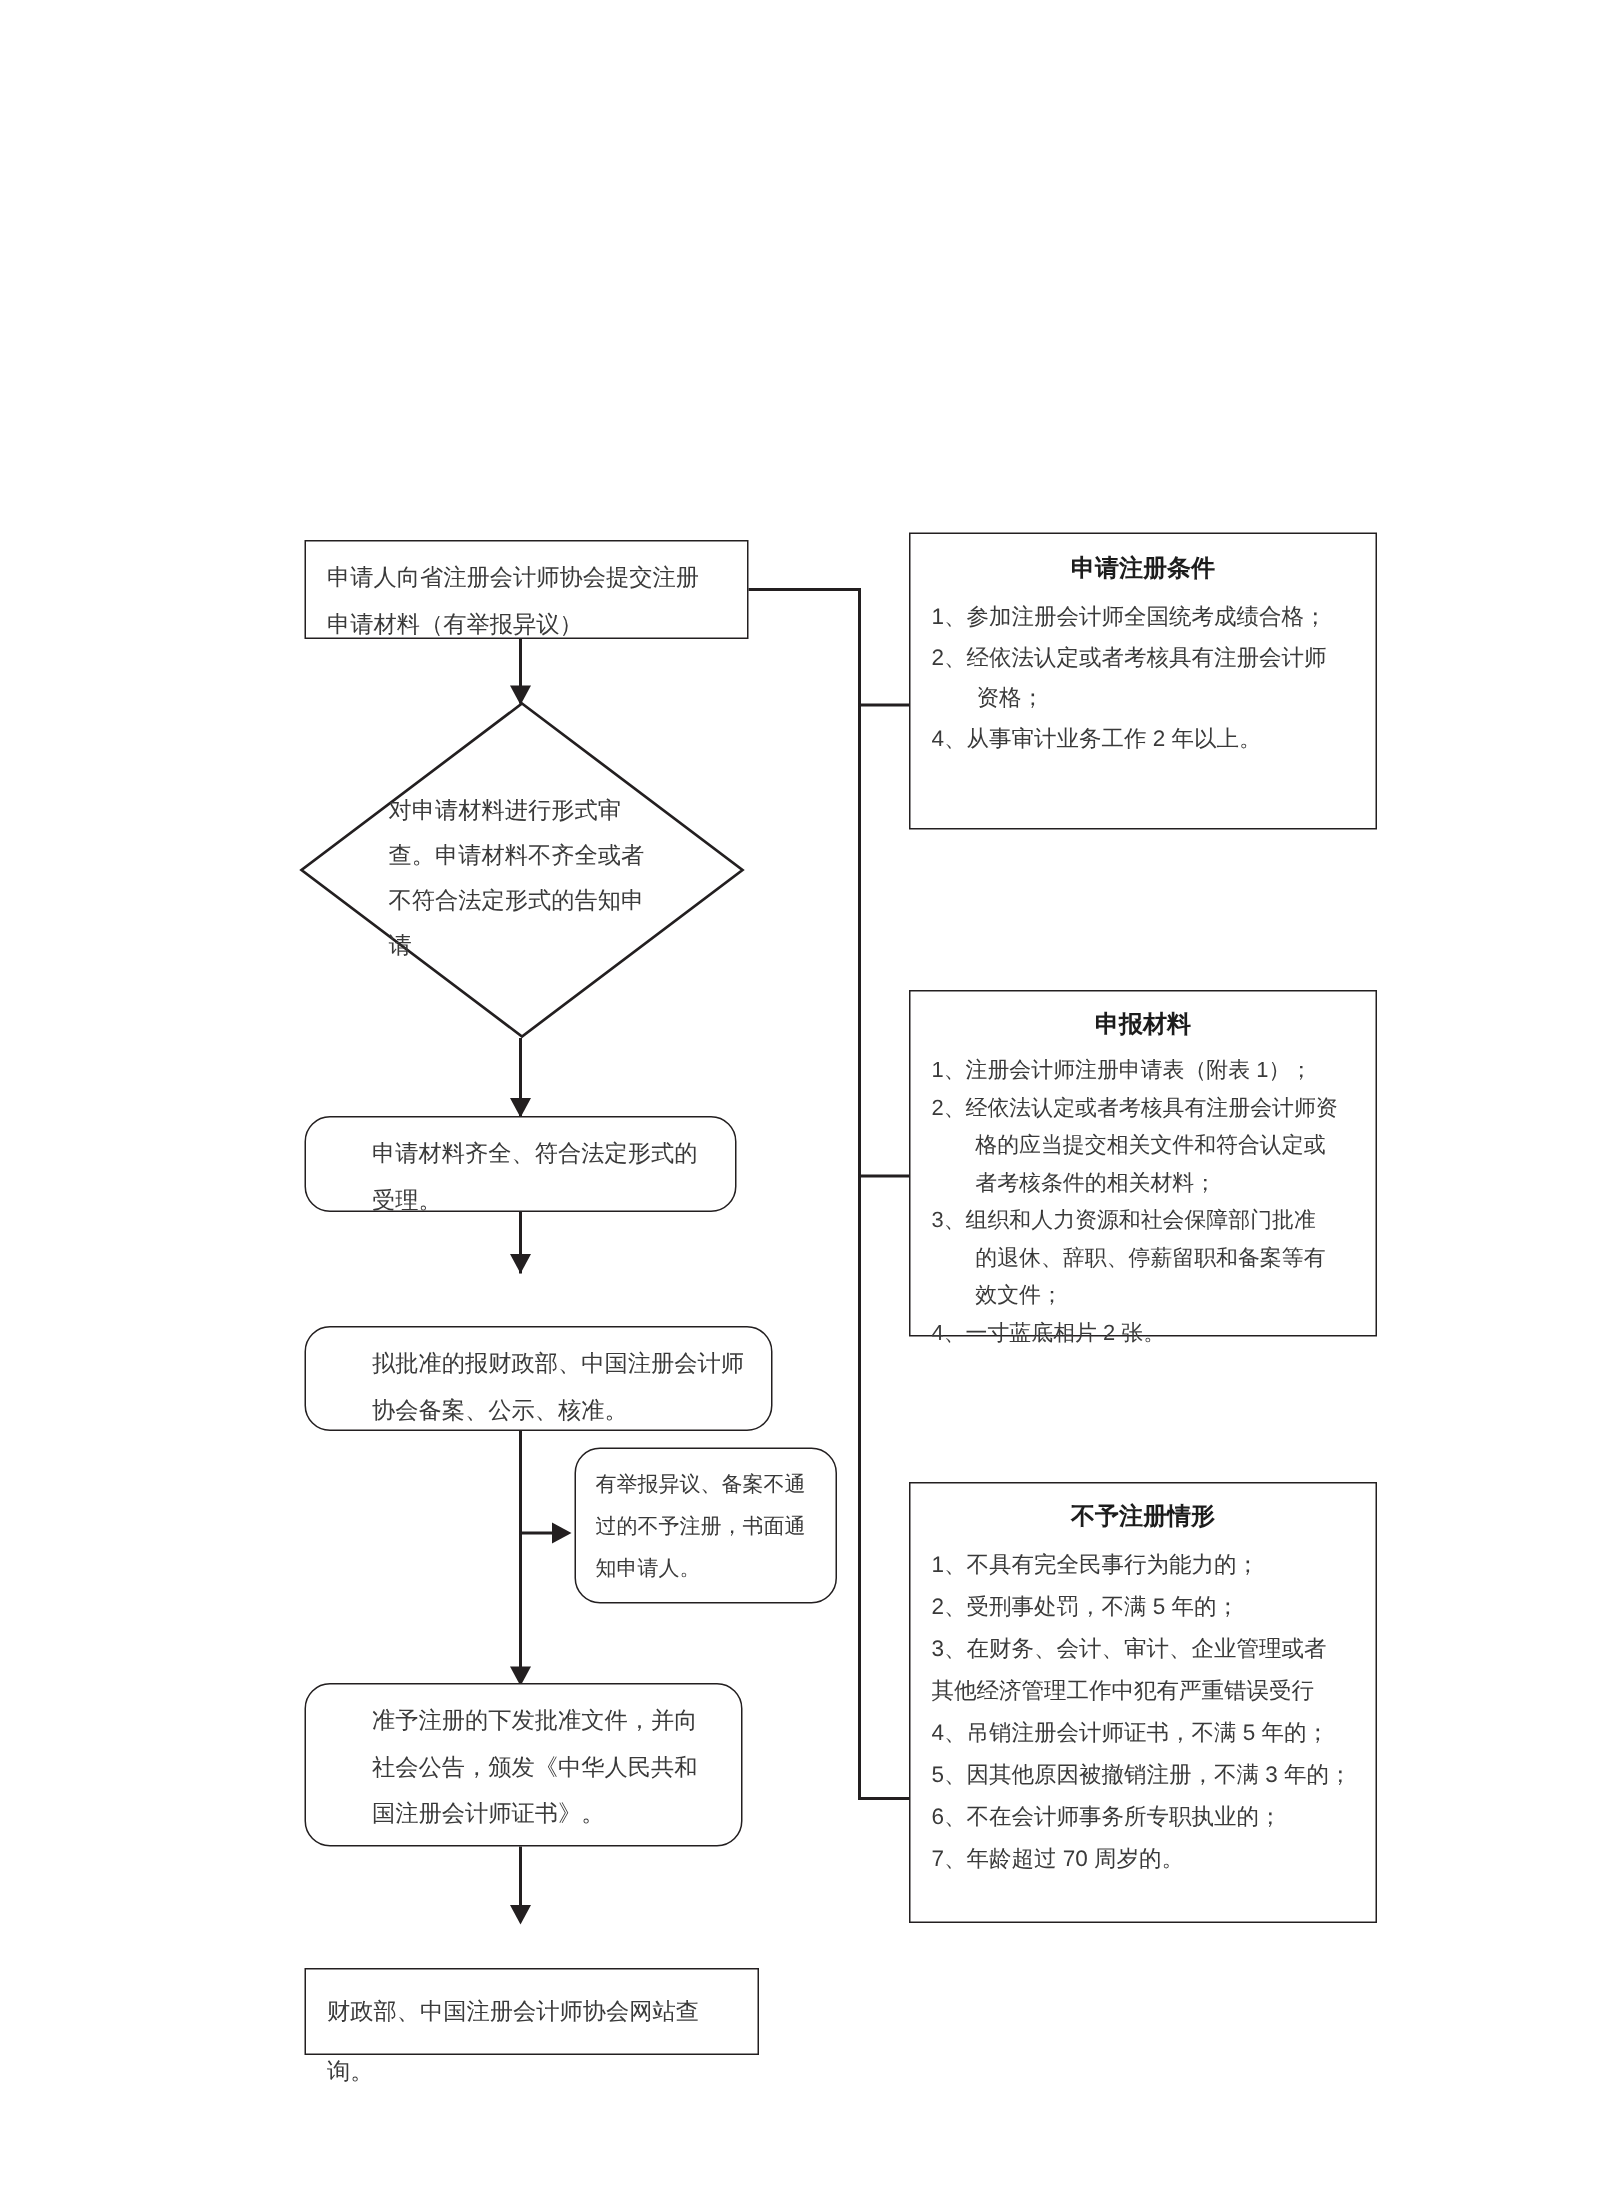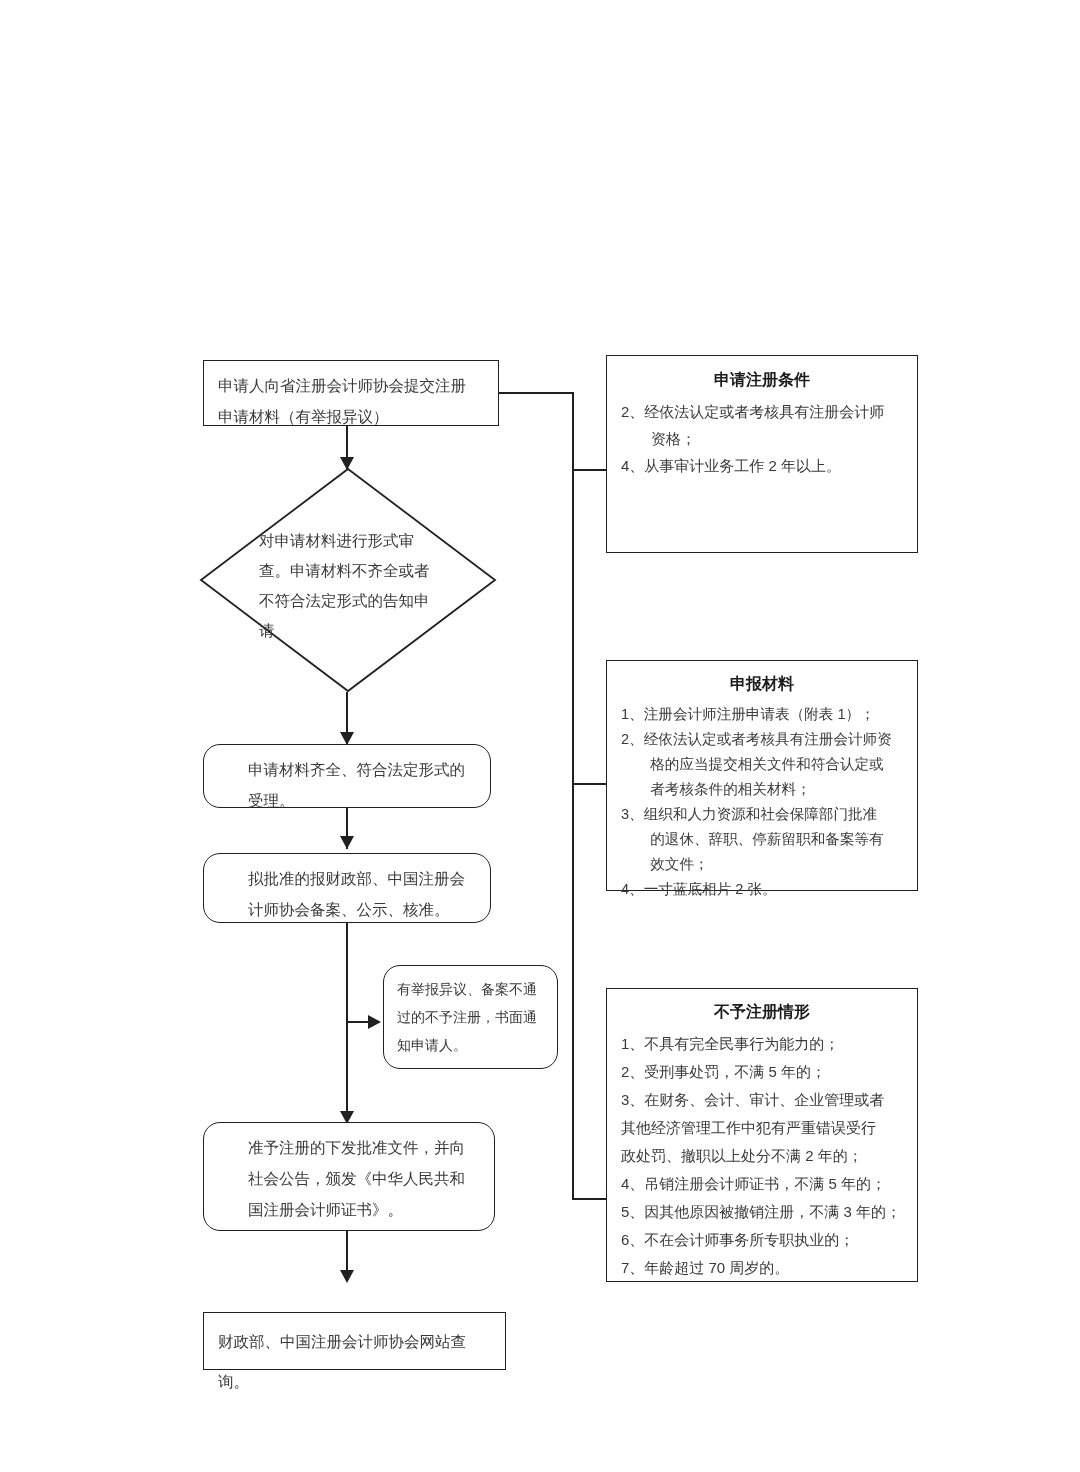--- a/index.html
+++ b/index.html
@@ -164,31 +164,32 @@
 
   <div class="diamond-wrap" style="left:198px; top:466px; width:300px; height:228px;">
     <svg width="300" height="228" viewBox="0 0 300 228">
       <polygon points="150,3 297,114 150,225 3,114" fill="#ffffff" stroke="#231f20" stroke-width="1.8"></polygon>
     </svg>
     <div class="diamond-text" style="top:60px; height:116px;">对申请材料进行形式审查。申请材料不齐全或者不符合法定形式的告知申请</div>
   </div>
 
   <div class="node rounded" style="left:203px; top:744px; width:288px; height:64px; white-space:pre-line;">申请材料齐全、符合法定形式的受理。</div>
 
-  <div class="node rounded" style="left:203px; top:853px; width:288px; height:70px; white-space:pre-line;">拟批准的报财政部、中国注册会计师协会备案、公示、核准。</div>
+  <div class="node rounded" style="left:203px; top:884px; width:312px; height:70px; white-space:pre-line;">拟批准的报财政部、中国注册会计师协会备案、公示、核准。</div>
 
   <div class="node rounded" style="left:383px; top:965px; width:175px; height:104px; font-size:14px; line-height:28px; padding:9px 13px; white-space:pre-line;">有举报异议、备案不通过的不予注册，书面通知申请人。</div>
 
   <div class="node rounded" style="left:203px; top:1122px; width:292px; height:109px; white-space:pre-line;">准予注册的下发批准文件，并向社会公告，颁发《中华人民共和国注册会计师证书》。</div>
 
   <div class="node" style="left:203px; top:1312px; width:303px; height:58px; line-height:40px; white-space:pre-line;">财政部、中国注册会计师协会网站查询。</div>
 
   <div class="panel" style="left:606px; top:355px; width:312px; height:198px;">
     <div class="panel-title">申请注册条件</div>
     <ul class="panel-list">
+      <li>1、参加注册会计师全国统考成绩合格；</li>
       <li>2、经依法认定或者考核具有注册会计师
 　　资格；</li>
       <li>4、从事审计业务工作 2 年以上。</li>
     </ul>
   </div>
 
   <div class="panel" style="left:606px; top:660px; width:312px; height:231px; padding-top:11px;">
     <div class="panel-title">申报材料</div>
     <ul class="panel-list tight">
       <li>1、注册会计师注册申请表（附表 1）；</li>
@@ -202,21 +203,20 @@
     </ul>
   </div>
 
   <div class="panel" style="left:606px; top:988px; width:312px; height:294px; padding-top:11px;">
     <div class="panel-title">不予注册情形</div>
     <ul class="panel-list" style="line-height:28px; font-size:15px;">
       <li>1、不具有完全民事行为能力的；</li>
       <li>2、受刑事处罚，不满 5 年的；</li>
       <li>3、在财务、会计、审计、企业管理或者</li>
       <li>其他经济管理工作中犯有严重错误受行</li>
-      <li>政处罚、撤职以上处分不满 2 年的；</li>
       <li>4、吊销注册会计师证书，不满 5 年的；</li>
       <li>5、因其他原因被撤销注册，不满 3 年的；</li>
       <li>6、不在会计师事务所专职执业的；</li>
       <li>7、年龄超过 70 周岁的。</li>
     </ul>
   </div>
 
 </div>
 
 </body></html>

